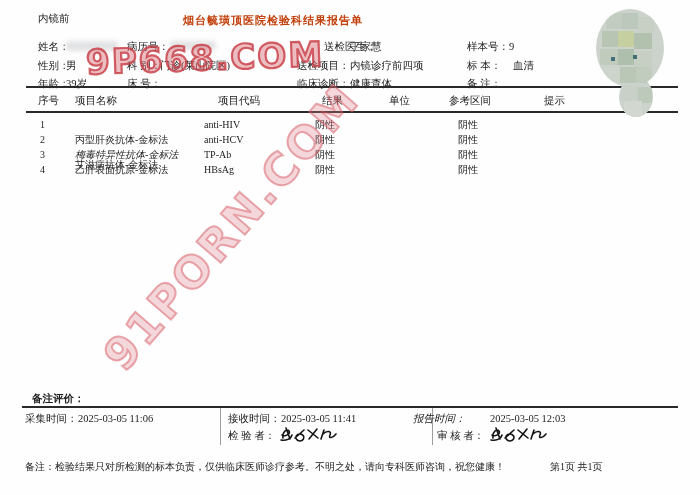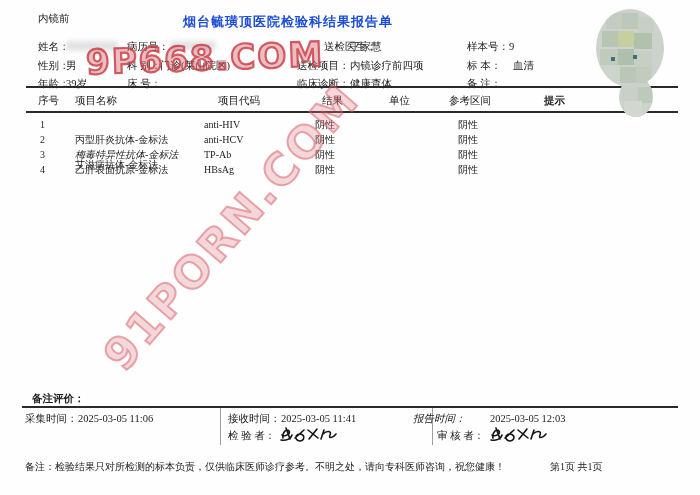--- a/index.html
+++ b/index.html
@@ -1,21 +1,21 @@
 <!DOCTYPE html>
 <html><head>
 <meta charset="utf-8">
 <style>
   html,body{margin:0;padding:0;background:#ffffff;}
   .page{position:relative;width:700px;height:495px;background:#fefefe;overflow:hidden;
         font-family:"Liberation Serif","DejaVu Serif",serif;color:#1c1c1c;}
   .abs{position:absolute;white-space:nowrap;}
   .fs10{font-size:10.5px;line-height:11px;}
   .fs9{font-size:10px;line-height:11px;}
-  .title{font-size:13px;font-weight:bold;letter-spacing:1px;color:#1d4ed8;}
+  .title{font-size:11px;font-weight:bold;letter-spacing:1px;color:#c2410c;}
   .hline{position:absolute;background:#2a2a2a;height:2px;}
   .vline{position:absolute;background:rgba(40,40,40,.45);width:1px;}
   .blur-box{position:absolute;background:#d9dadc;border-radius:2px;filter:blur(2px);opacity:.75;}
   .wm{position:absolute;font-family:"DejaVu Sans",sans-serif;font-weight:800;
       color:rgba(255,245,245,0.12);
       -webkit-text-stroke:2.2px rgba(198,52,62,0.78);
       text-shadow:0 0 1px rgba(198,52,62,0.35);}
   .wm-top{left:86px;top:38px;font-size:34px;letter-spacing:2px;transform:rotate(-2deg);}
   .wm-diag{left:52px;top:205px;width:352px;text-align:center;font-size:44px;letter-spacing:3px;
       -webkit-text-stroke:2px rgba(214,88,98,0.5);color:rgba(255,250,250,0.08);
@@ -61,21 +61,21 @@
 
   <div class="hline" style="left:26px;top:86px;width:652px;"></div>
   <div class="hline" style="left:26px;top:111px;width:652px;"></div>
 
   <div class="abs fs10 cell" style="left:38px;top:95px;">序号</div>
   <div class="abs fs10 cell" style="left:75px;top:95px;">项目名称</div>
   <div class="abs fs10 cell" style="left:218px;top:95px;">项目代码</div>
   <div class="abs fs10 cell" style="left:322px;top:95px;">结果</div>
   <div class="abs fs10 cell" style="left:389px;top:95px;">单位</div>
   <div class="abs fs10 cell" style="left:449px;top:95px;">参考区间</div>
-  <div class="abs fs10 cell" style="left:544px;top:95px;font-weight:bold;">提示</div>
+  <div class="abs fs10 cell" style="left:544px;top:95px;">提示</div>
 
   <div>
     <div class="abs fs9 cell" style="left:40px;top:119px;">1</div>
     <div class="abs fs9 cell" style="left:75px;top:119px;margin-top:40px;">艾滋病抗体-金标法</div>
     <div class="abs fs9 cell" style="left:204px;top:119px;">anti-HIV</div>
     <div class="abs fs9 cell" style="left:315px;top:119px;">阴性</div>
     <div class="abs fs9 cell" style="left:458px;top:119px;">阴性</div>
   </div>
   <div>
     <div class="abs fs9 cell" style="left:40px;top:134px;">2</div>

